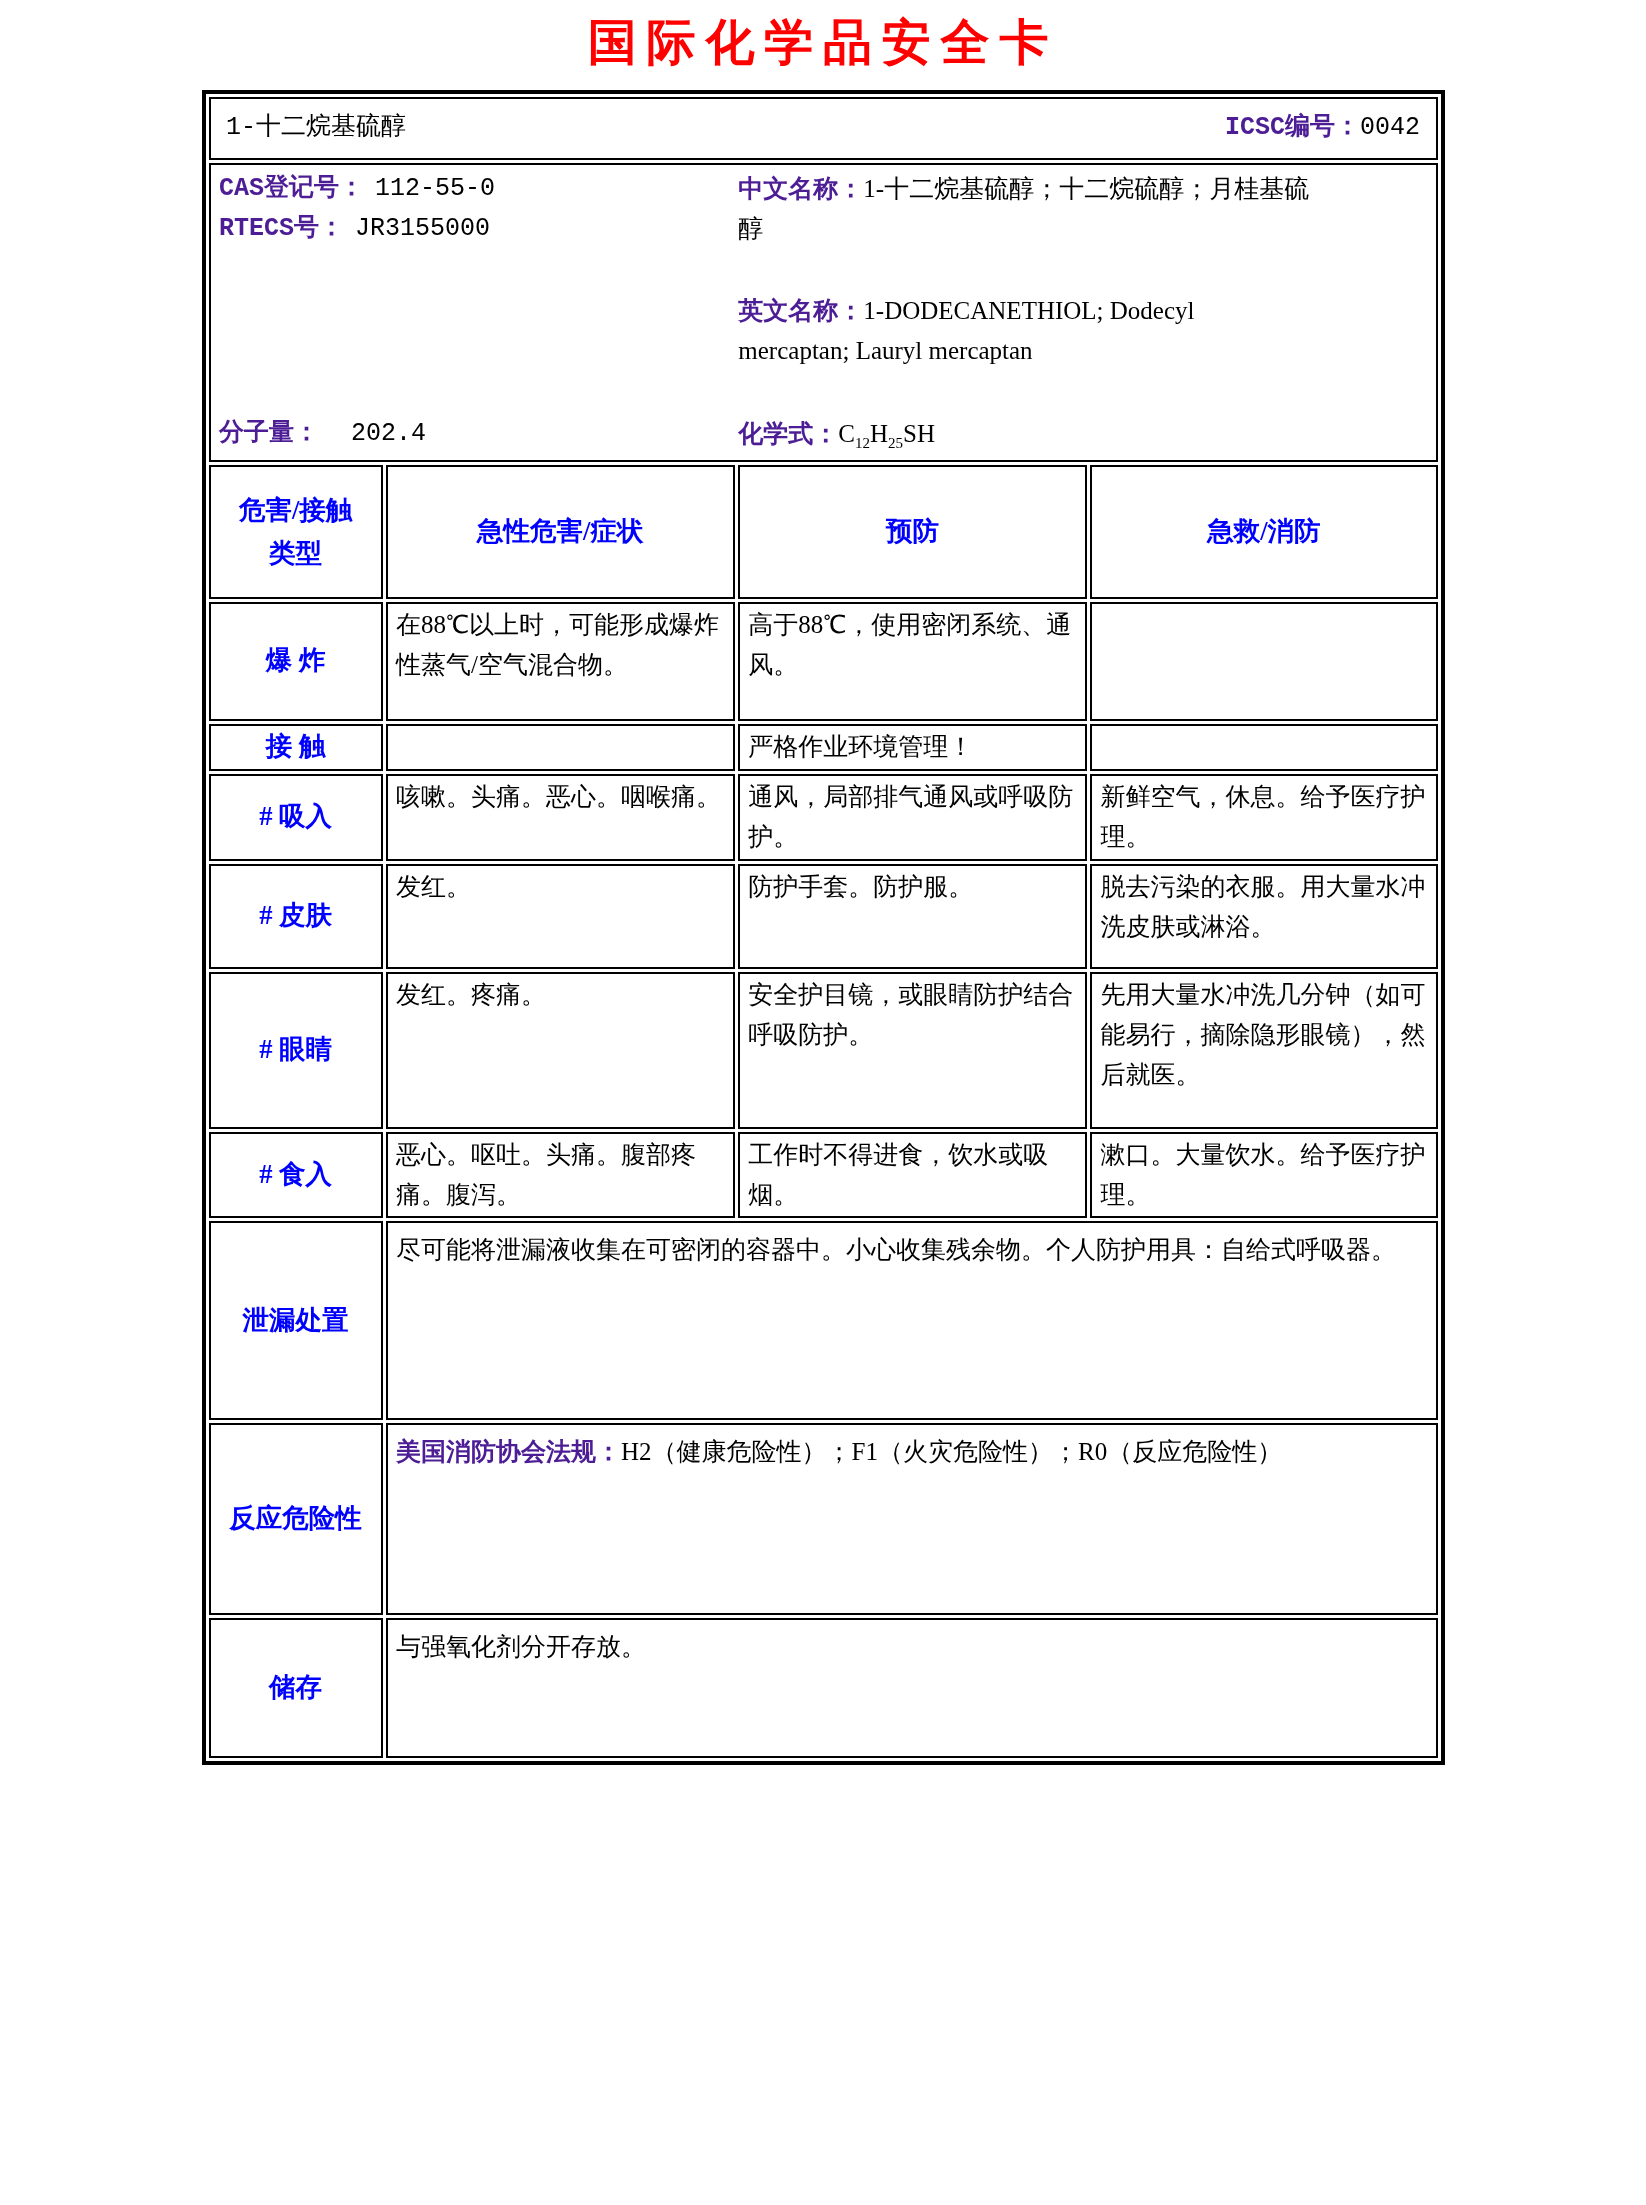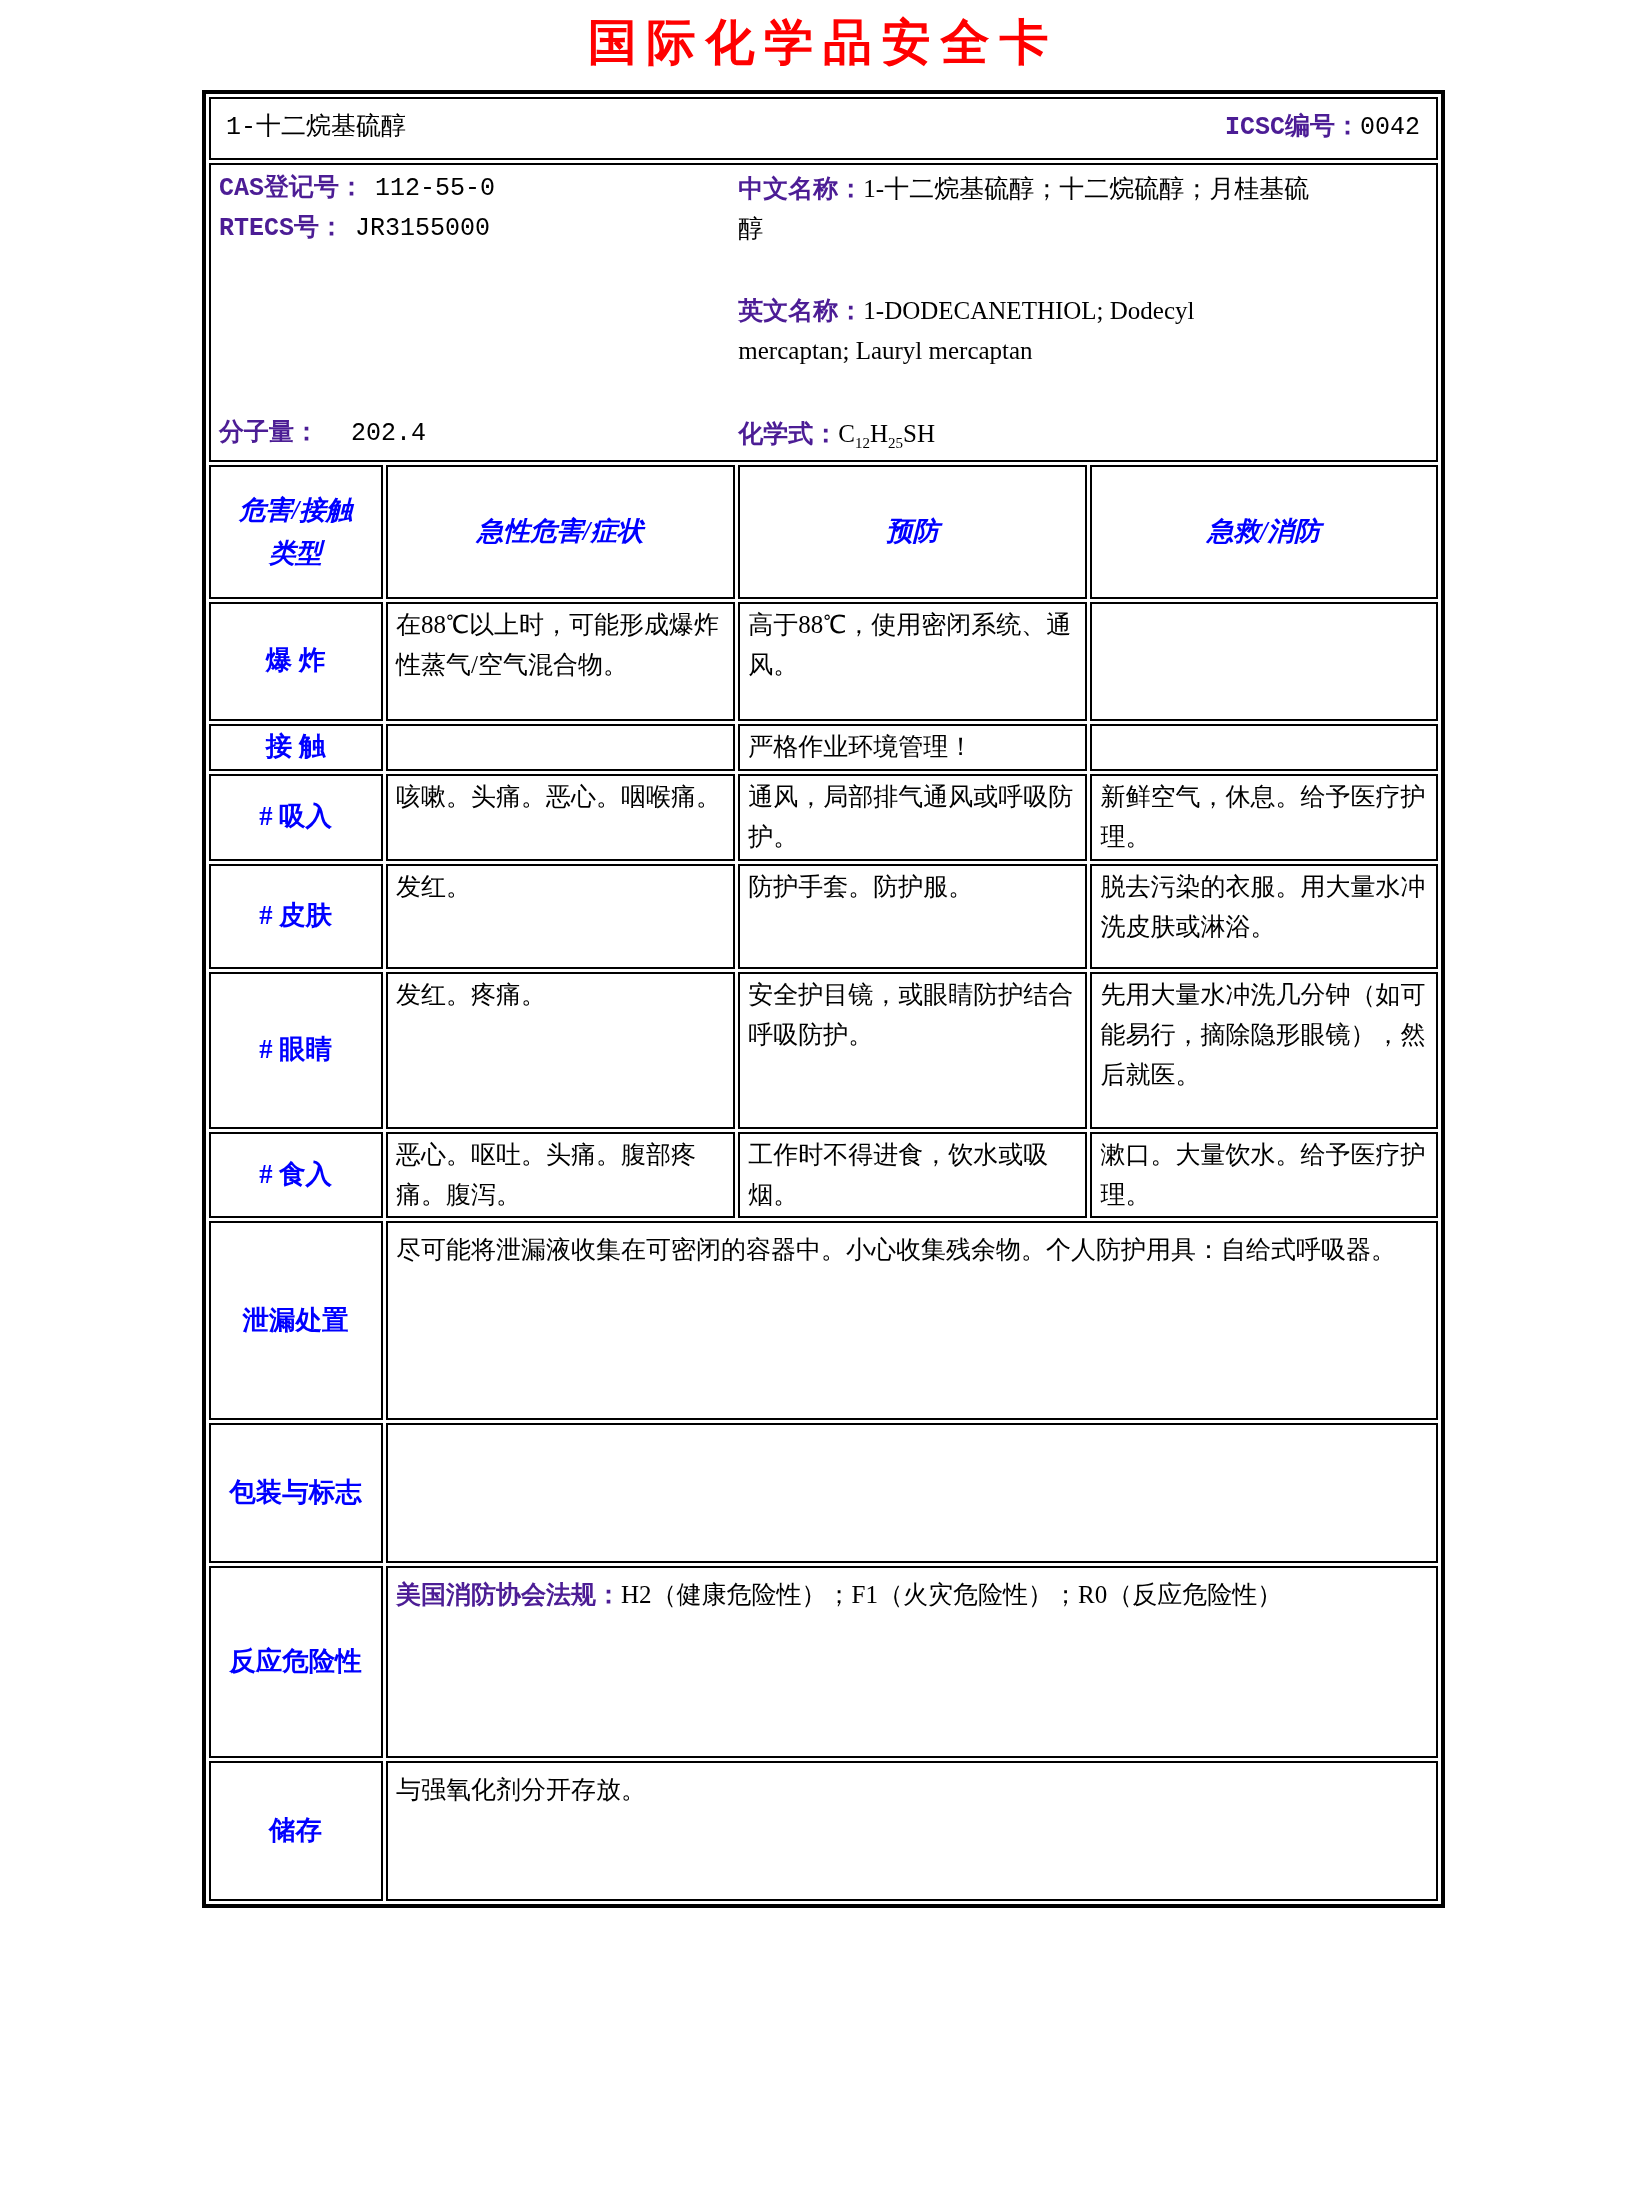--- a/index.html
+++ b/index.html
@@ -65,21 +65,21 @@
     display: flex; flex-direction: column; justify-content: space-between;
   }
   .info-right .line { max-width: 586px; margin-left: 12px; }
   .info-right .line.en { max-width: 488px; }
   .val { margin-left: 11px; }
   .val-wide { margin-left: 32px; }
   sub { font-size: 15px; line-height: 0; }
   
   tr.r-name  { height: 63px; }
   tr.r-info  { height: 293px; }
-  tr.r-head  { height: 134px; font-style: italic; }
+  tr.r-head  { height: 134px; }
   tr.r-fire  { height: 77px; }
   tr.r-expl  { height: 119px; }
   tr.r-cont  { height: 47px;  }
   tr.r-inh   { height: 87px; }
   tr.r-skin  { height: 105px; }
   tr.r-eye   { height: 157px; }
   tr.r-ing   { height: 84px; }
   tr.r-spill { height: 199px; }
   tr.r-pack  { height: 140px; }
   tr.r-emer  { height: 192px; }
@@ -176,24 +176,20 @@
     <td>恶心。呕吐。头痛。腹部疼痛。腹泻。</td>
     <td>工作时不得进食，饮水或吸烟。</td>
     <td>漱口。大量饮水。给予医疗护理。</td>
   </tr>
 
   <tr class="r-spill">
     <td class="lab">泄漏处置</td>
     <td colspan="3" class="sec">尽可能将泄漏液收集在可密闭的容器中。小心收集残余物。个人防护用具：自给式呼吸器。</td>
   </tr>
 
-  <tr class="r-pack">
-    <td class="lab">包装与标志</td>
-    <td colspan="3" class="sec"></td>
-  </tr>
 
   <tr class="r-emer">
     <td colspan="1" class="lab">反应危险性</td>
     <td colspan="3" class="sec"><span class="blue">美国消防协会法规：</span><span>H2（健康危险性）；F1（火灾危险性）；R0（反应危险性）</span></td>
   </tr>
 
   <tr class="r-store">
     <td class="lab">储存</td>
     <td colspan="3" class="sec">与强氧化剂分开存放。</td>
   </tr>

